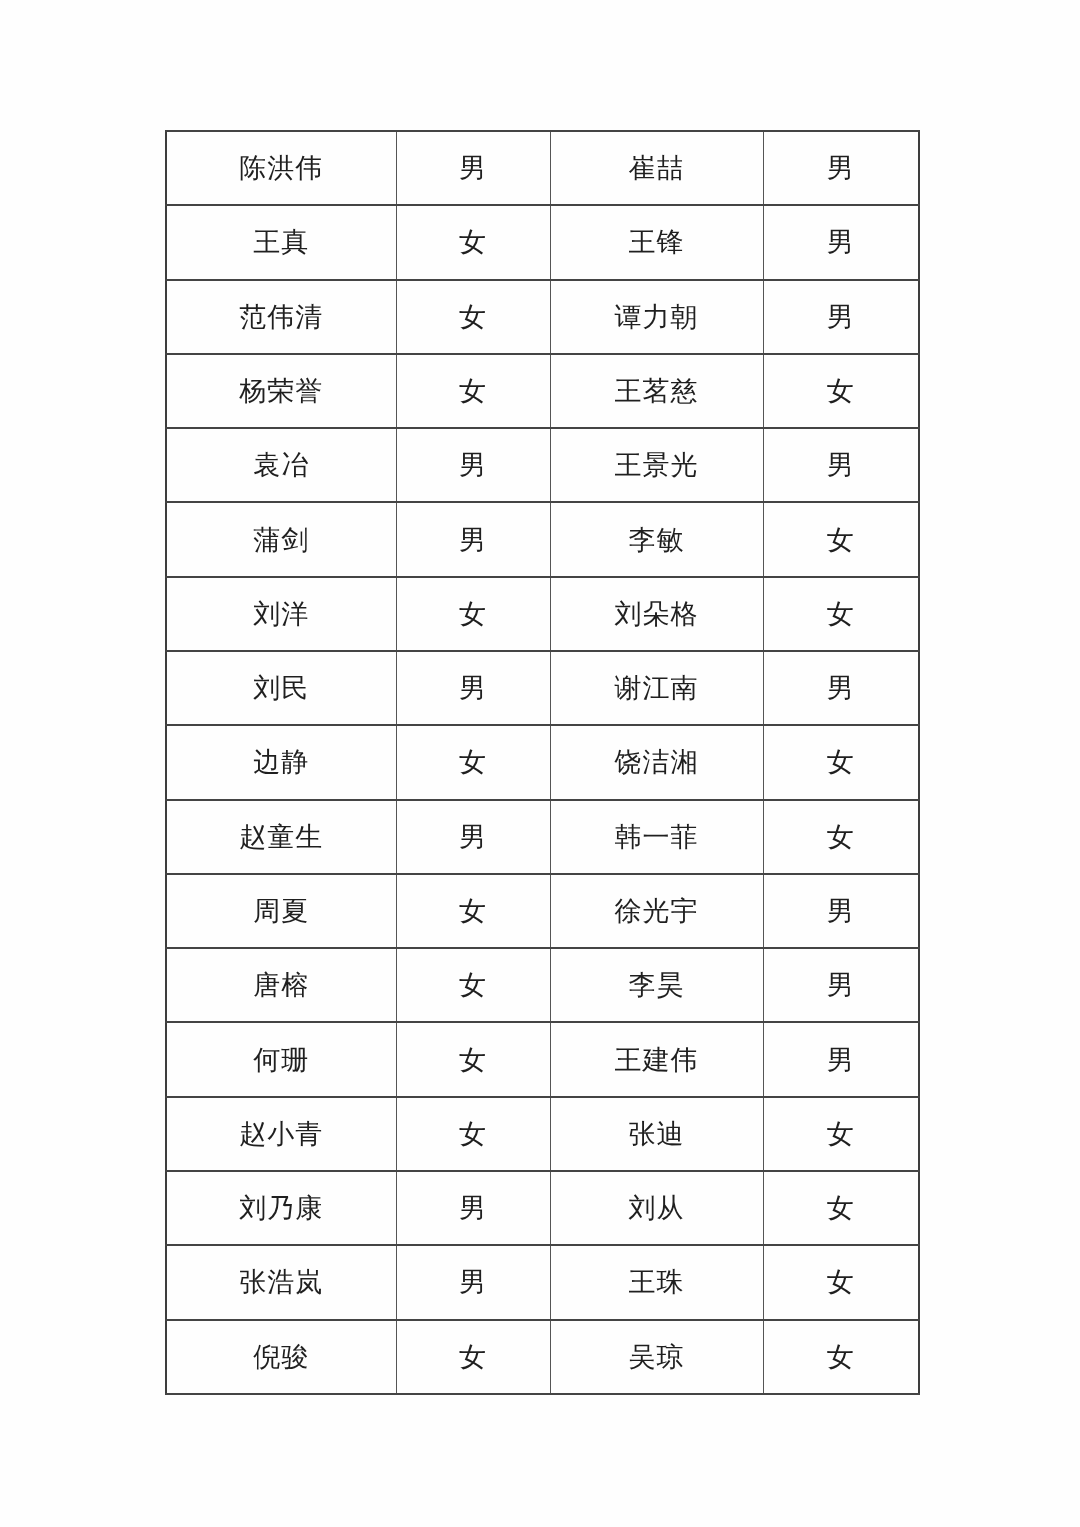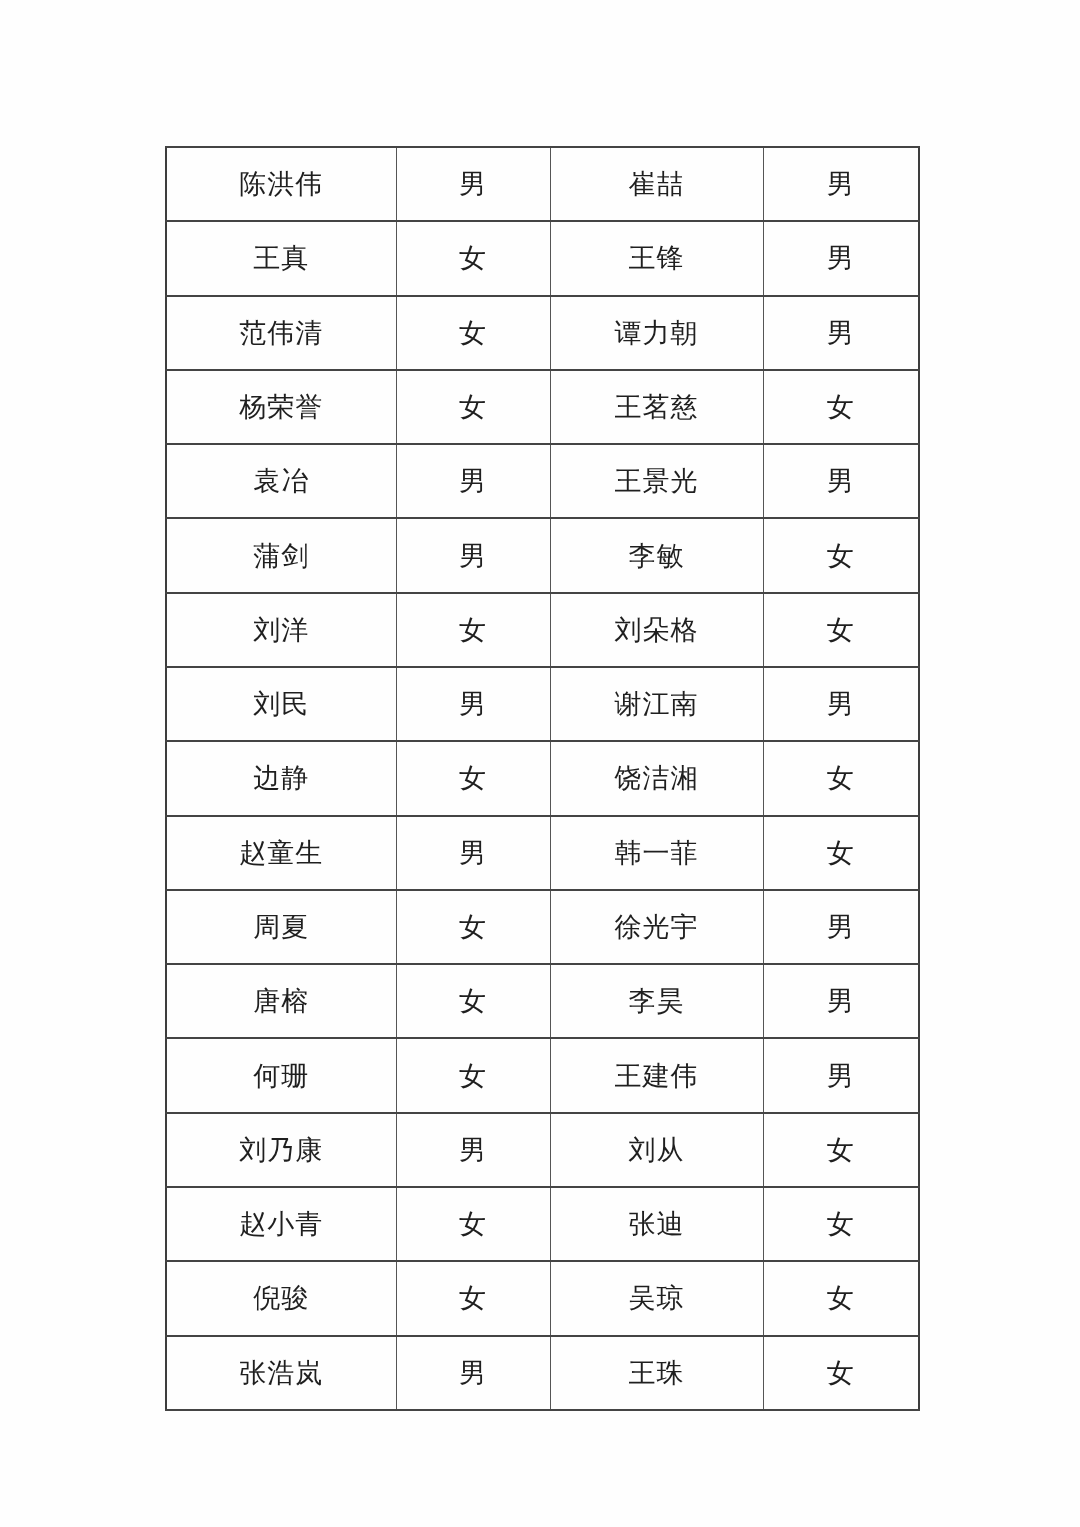--- a/index.html
+++ b/index.html
@@ -12,21 +12,21 @@
     position: relative;
     width: 1080px;
     height: 1527px;
     background: #fefefe;
     overflow: hidden;
     font-family: "Liberation Serif", "DejaVu Serif", serif;
   }
   table.roster {
     position: absolute;
     left: 165px;
-    top: 146px;
+    top: 130px;
     width: 753px;
     height: 1265px;
     table-layout: fixed;
     border-collapse: collapse;
     border: 2px solid #3d3d3d;
     padding-left: 36px;
   }
   table.roster td {
     border-left: 1px solid #555555;
     border-right: 1px solid #555555;
@@ -132,38 +132,38 @@
           <td>李昊</td>
           <td>男</td>
         </tr>
         <tr>
           <td>何珊</td>
           <td>女</td>
           <td>王建伟</td>
           <td>男</td>
         </tr>
         <tr>
+          <td>赵小青</td>
+          <td>女</td>
+          <td>张迪</td>
+          <td>女</td>
+        </tr>
+        <tr>
           <td>刘乃康</td>
           <td>男</td>
           <td>刘从</td>
           <td>女</td>
         </tr>
         <tr>
-          <td>赵小青</td>
-          <td>女</td>
-          <td>张迪</td>
+          <td>张浩岚</td>
+          <td>男</td>
+          <td>王珠</td>
           <td>女</td>
         </tr>
         <tr>
           <td>倪骏</td>
           <td>女</td>
           <td>吴琼</td>
           <td>女</td>
         </tr>
-        <tr>
-          <td>张浩岚</td>
-          <td>男</td>
-          <td>王珠</td>
-          <td>女</td>
-        </tr>
       </tbody>
   </table>
 </div>
 
 </body></html>

